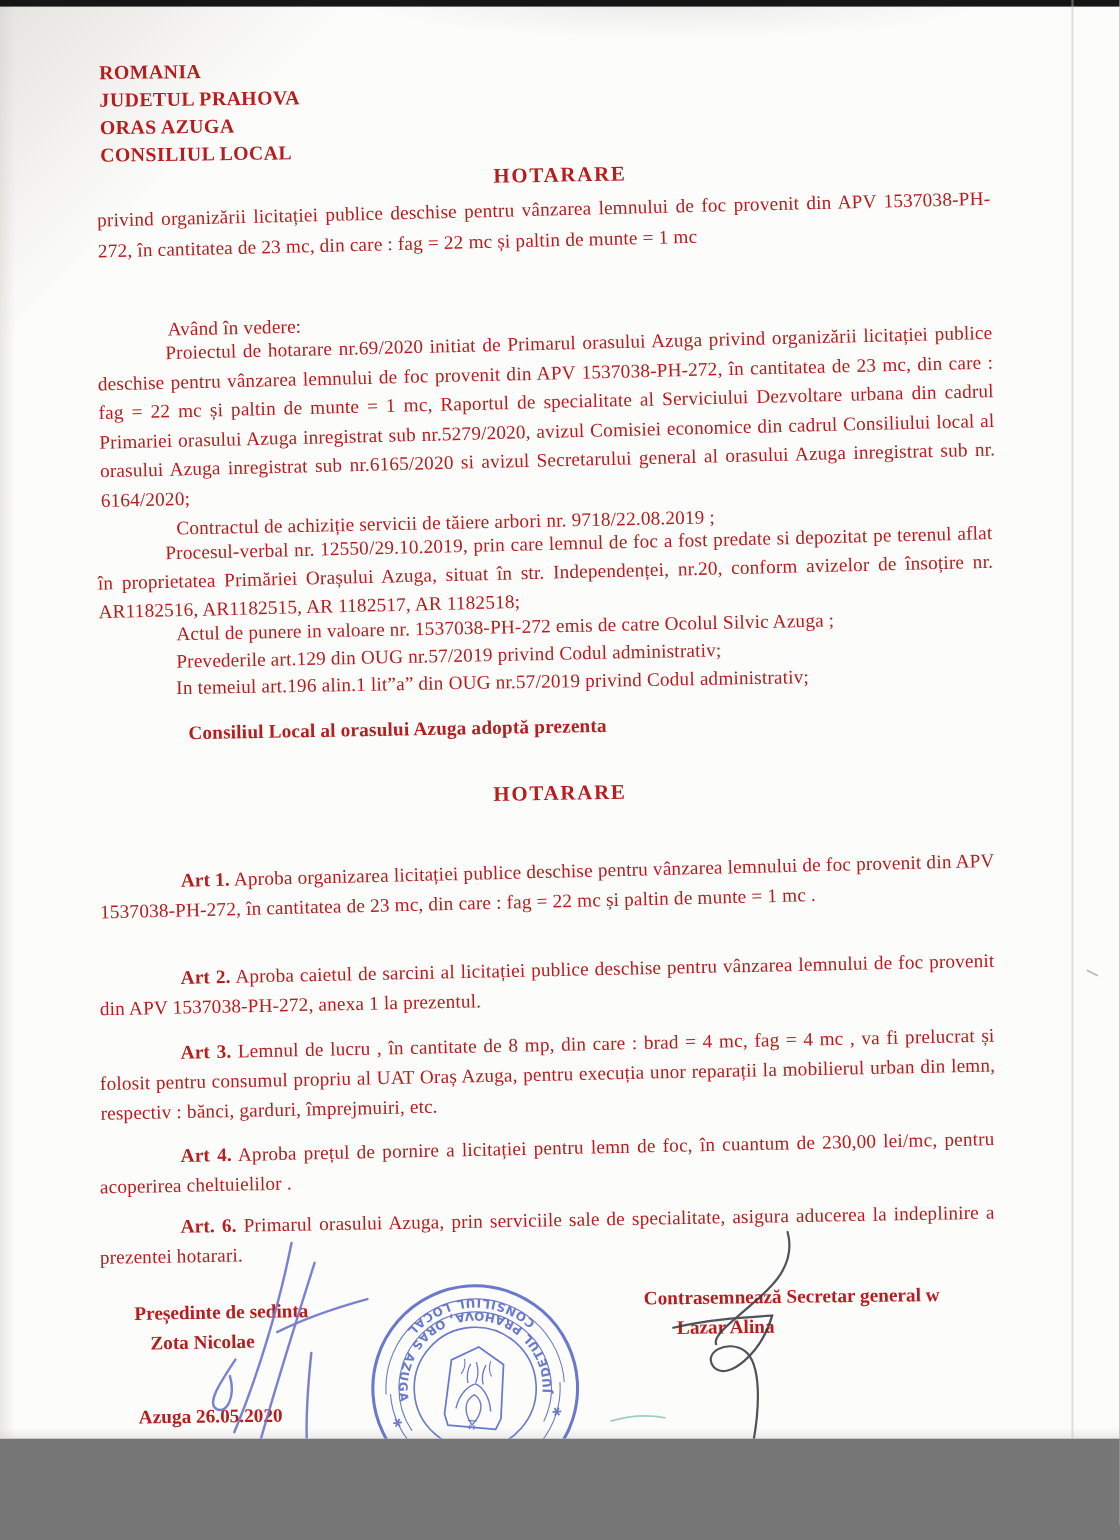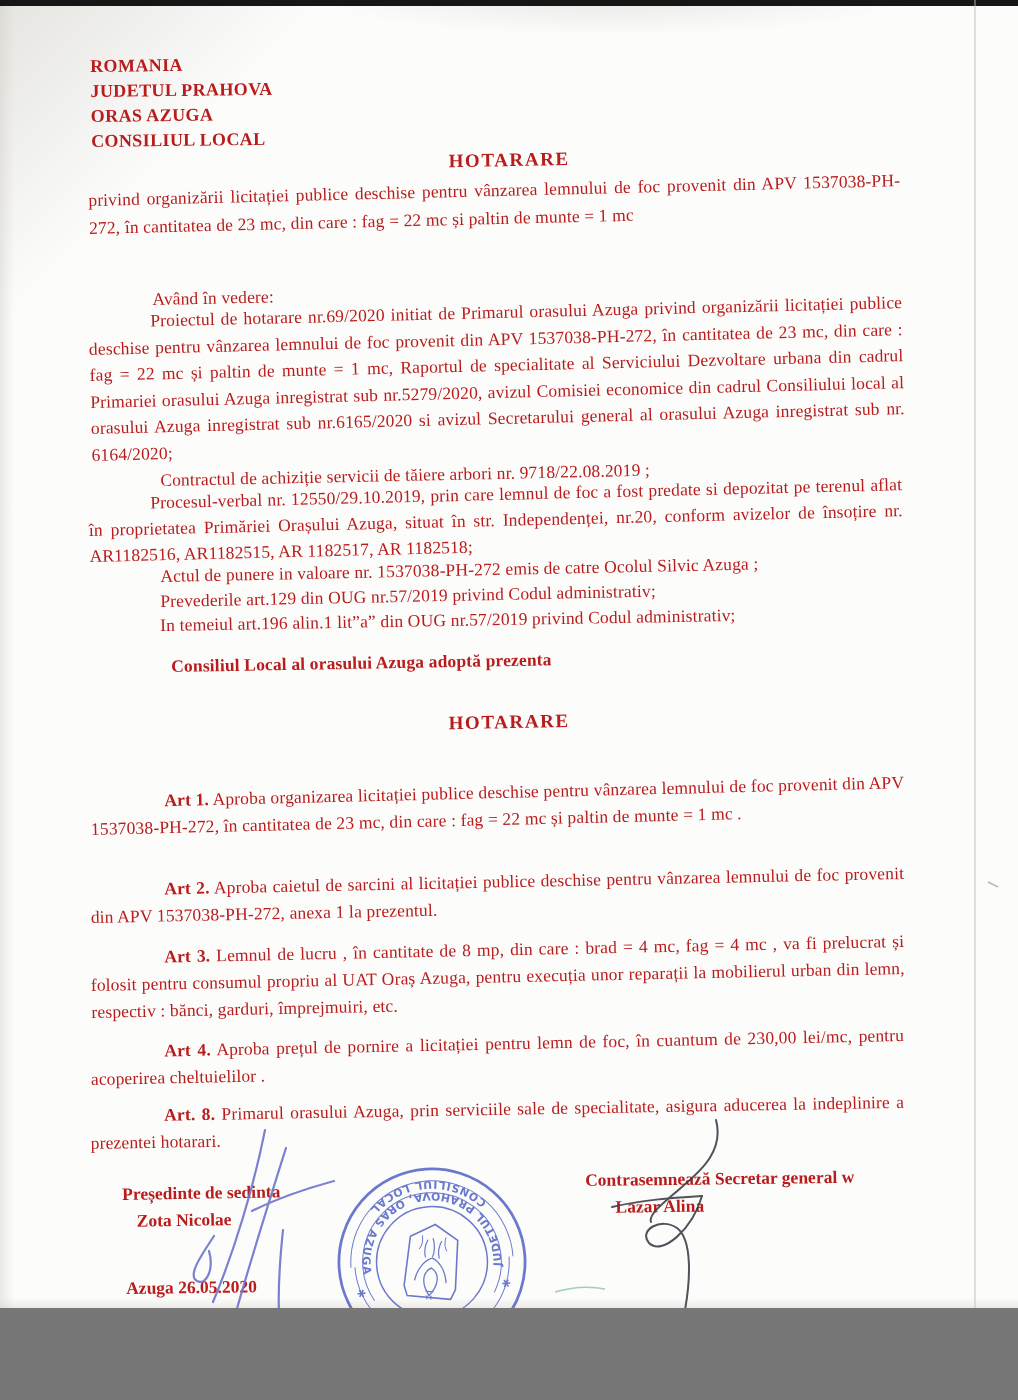--- a/index.html
+++ b/index.html
@@ -65,21 +65,21 @@
   <div class="blk title r-1" style="top:720px;">HOTARARE</div>
 
   <p class="blk para r-2" style="left:90px;top:789px;width:814px;text-indent:74px;line-height:27px;"><span class="b">Art  1.</span> <span>Aproba  organizarea licitației publice deschise pentru vânzarea lemnului de foc provenit din APV 1537038-PH-272,  în cantitatea de 23 mc, din care : fag = 22 mc și paltin de munte = 1 mc .</span></p>
 
   <p class="blk para r-3" style="left:90px;top:877px;width:814px;text-indent:74px;line-height:27px;"><span class="b">Art 2.</span> <span>Aproba caietul de sarcini al licitației publice deschise pentru vânzarea lemnului de foc provenit din APV 1537038-PH-272, anexa 1 la prezentul.</span></p>
 
   <p class="blk para r-3" style="left:90px;top:945px;width:814px;text-indent:74px;line-height:27px;"><span class="b">Art 3.</span> <span>Lemnul de lucru , în cantitate de 8 mp, din care : brad = 4 mc, fag = 4 mc , va fi prelucrat și folosit pentru  consumul propriu al UAT Oraș Azuga, pentru execuția unor reparații la mobilierul urban din lemn, respectiv : bănci, garduri, împrejmuiri, etc.</span></p>
 
   <p class="blk para r-3" style="left:90px;top:1039px;width:814px;text-indent:74px;line-height:27px;"><span class="b">Art 4.</span> <span>Aproba prețul de pornire a licitației pentru  lemn de foc, în cuantum de 230,00 lei/mc, pentru  acoperirea cheltuielilor .</span></p>
 
-  <p class="blk para r-1" style="left:90px;top:1103px;width:814px;text-indent:74px;line-height:27px;"><span class="b">Art. 8.</span> <span>Primarul orasului Azuga, prin serviciile sale de specialitate, asigura aducerea la indeplinire a prezentei hotarari.</span></p>
+  <p class="blk para r-1" style="left:90px;top:1103px;width:814px;text-indent:74px;line-height:27px;"><span class="b">Art. 6.</span> <span>Primarul orasului Azuga, prin serviciile sale de specialitate, asigura aducerea la indeplinire a prezentei hotarari.</span></p>
 
   <div class="blk sig r-4" style="left:585px;top:1167px;">
     <div>Contrasemnează  Secretar general w</div>
     <div style="margin-left:30px;">Lazar Alina</div>
   </div>
 
   <div class="blk sig r-1" style="left:122px;top:1181px;">
     <div>Președinte de sedinta</div>
     <div style="margin-left:14px;">Zota Nicolae</div>
   </div>

